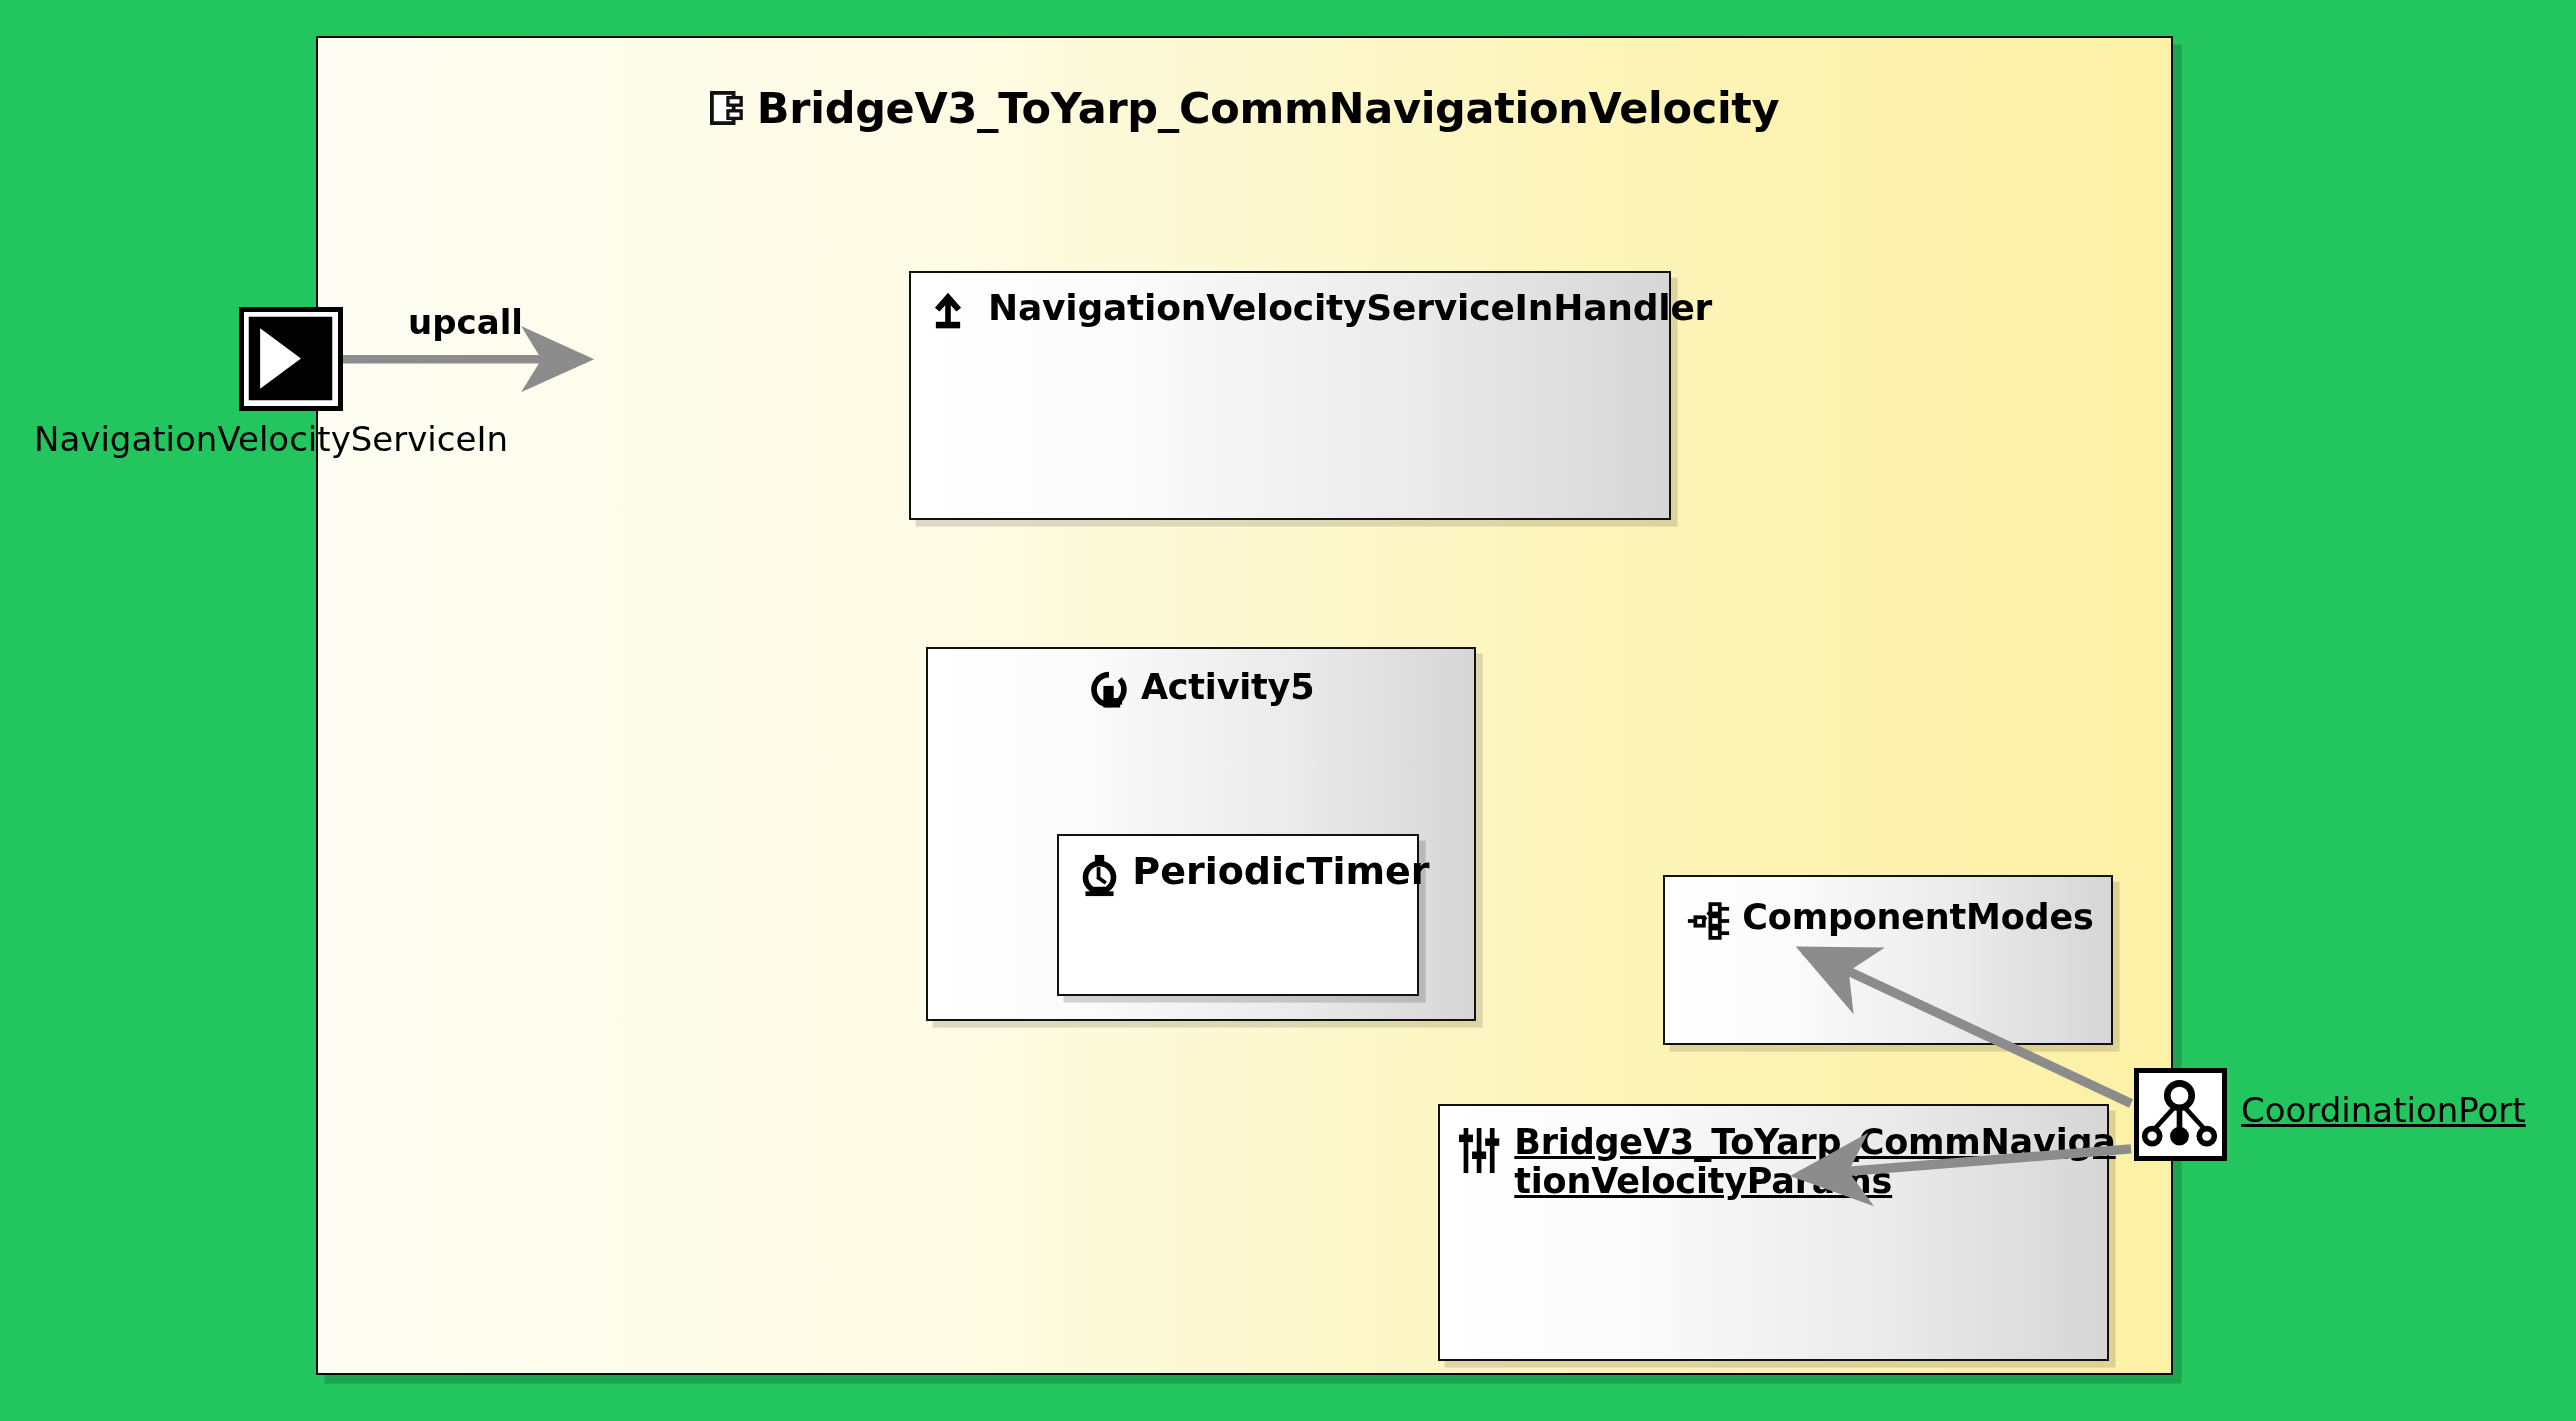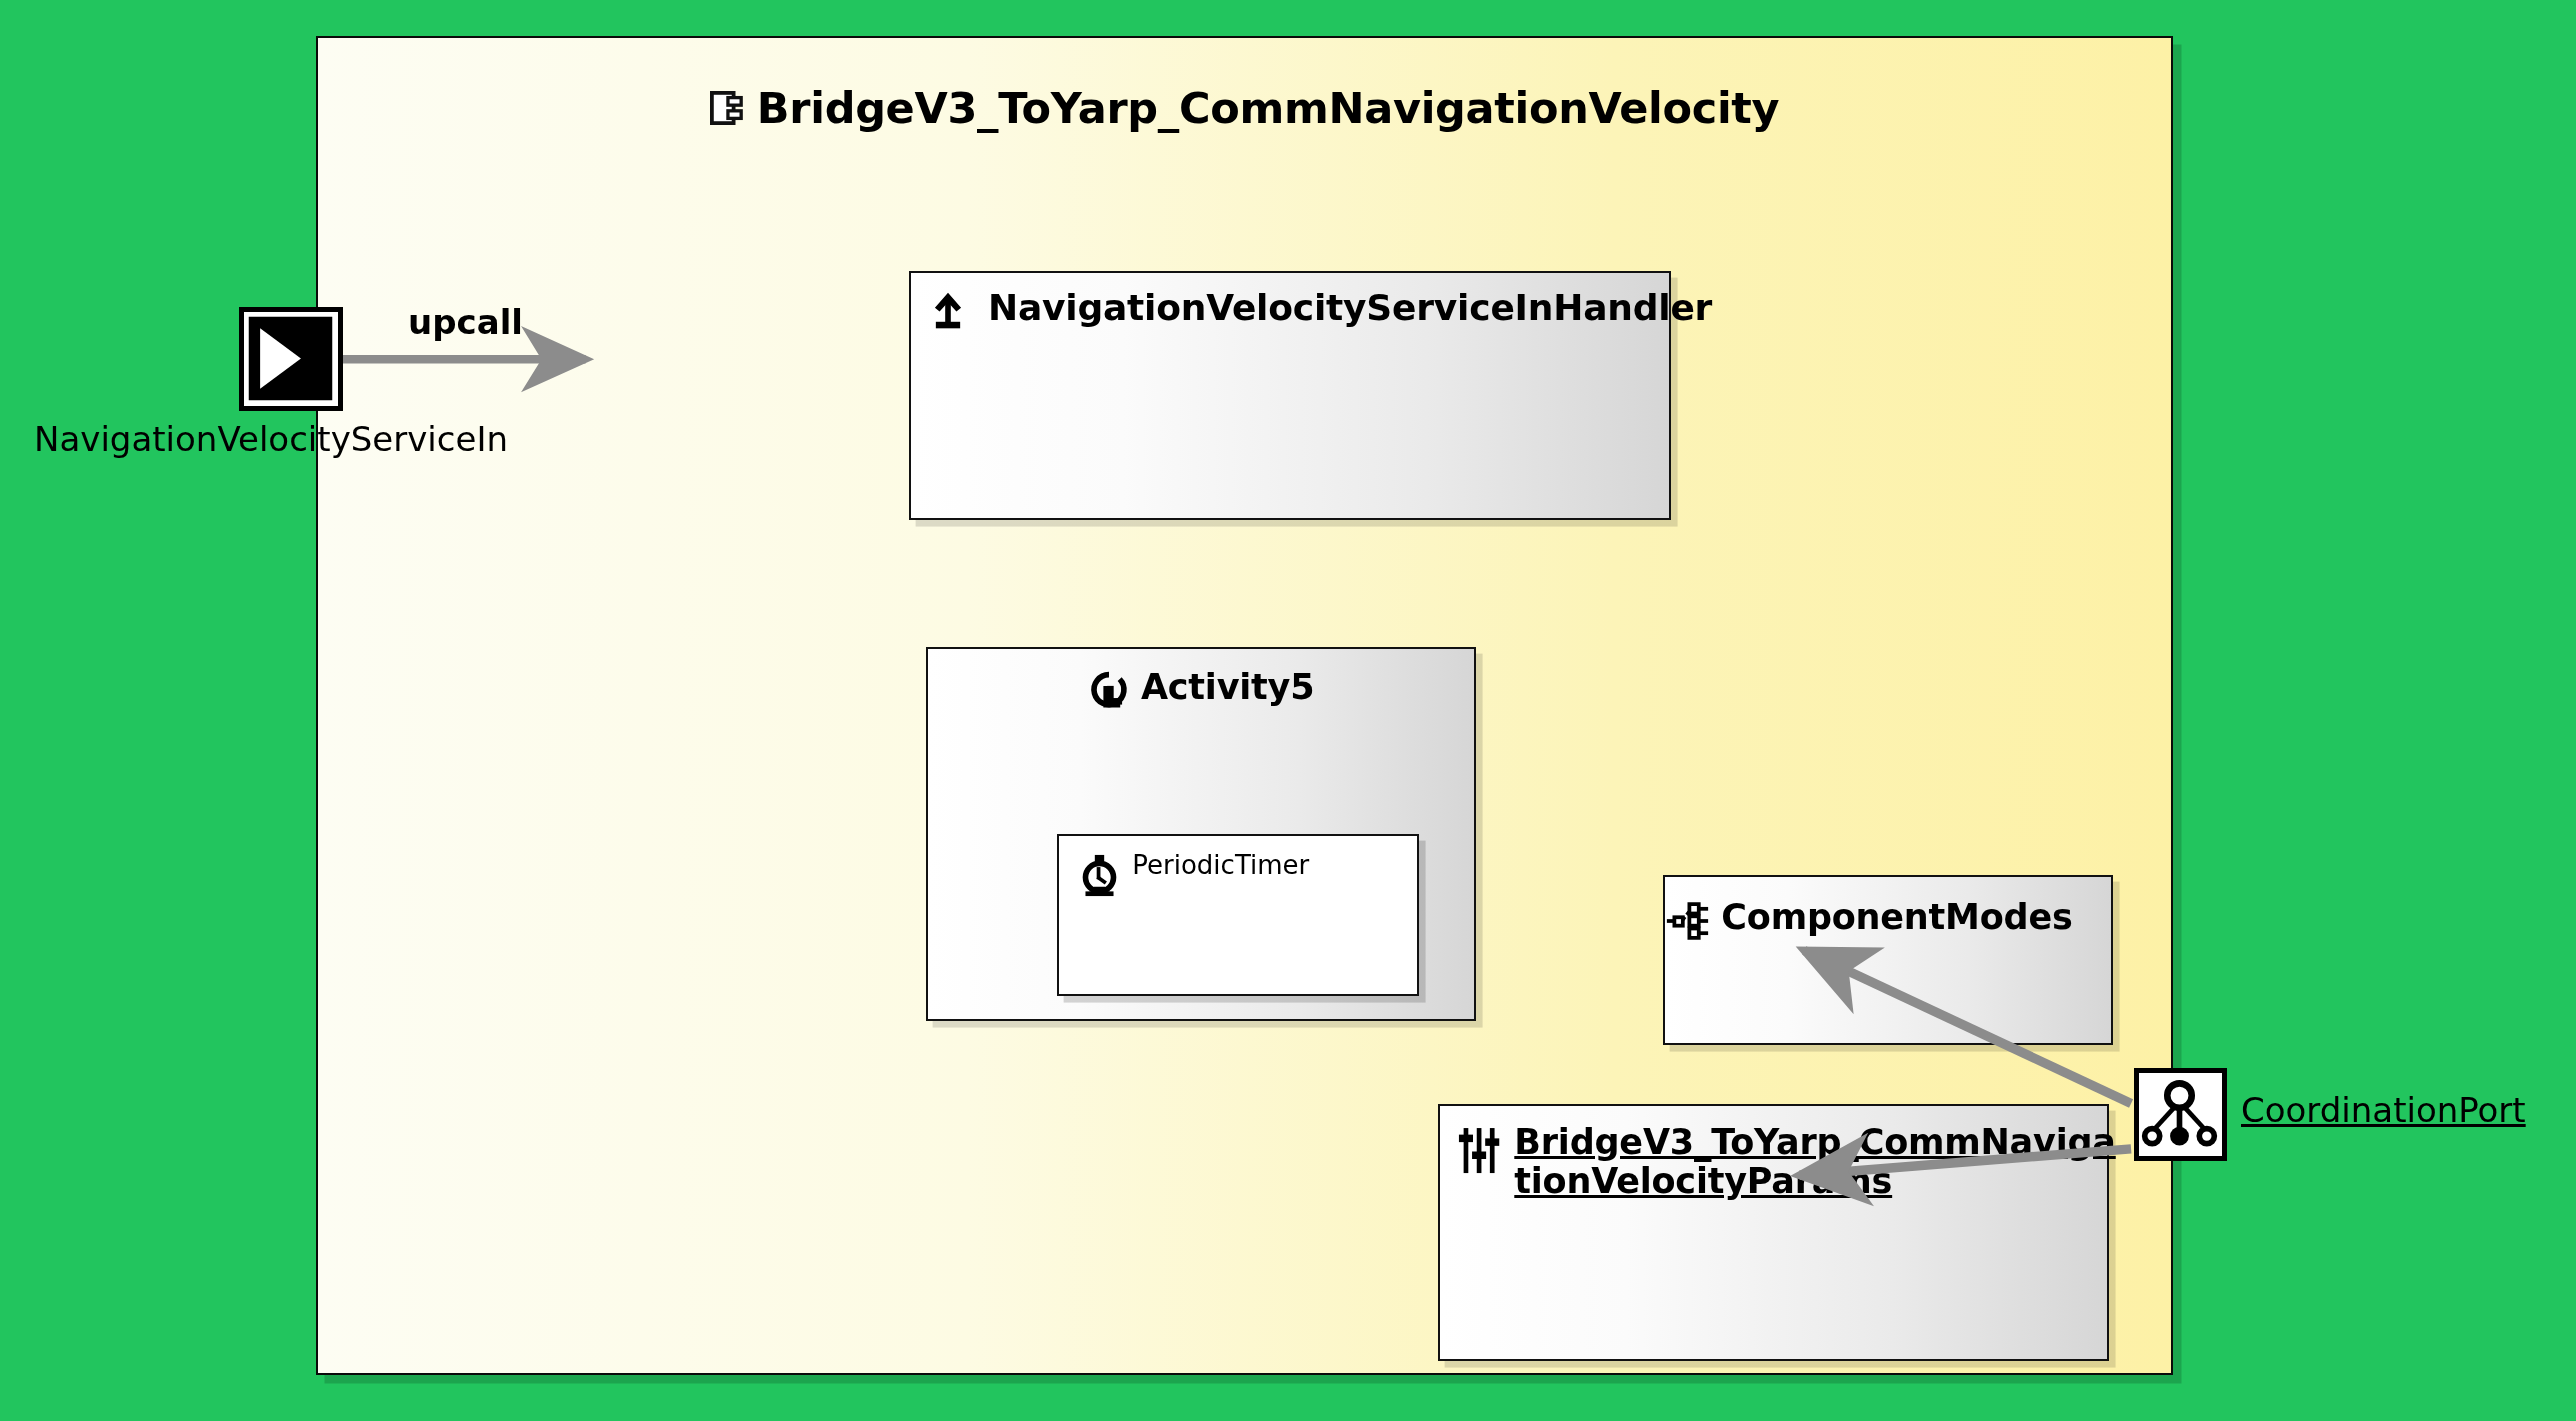--- a/index.html
+++ b/index.html
@@ -103,29 +103,29 @@
     border: 2.8px solid #111111;
     background: #ffffff;
     box-shadow: 6.6px 6.6px 0 0 rgba(0,0,0,0.16);
     display: flex;
     align-items: flex-start;
     padding-top: 15px;
     padding-left: 19px;
     gap: 11.3px;
   }
   #timer-box .timer-label {
-    font-size: 26px;
-    font-weight: normal;
+    font-size: 38px;
+    font-weight: bold;
     color: #000;
     line-height: 1.1;
   }
 
   
   #modes-box { left: 1345px; top: 837px; width: 450px; height: 170px; }
-  #modes-box .box-head { justify-content: flex-start; padding-top: 21px; }
+  #modes-box .box-head { justify-content: flex-start; padding-left: 21px; padding-top: 21px; }
 
   
   #params-box { left: 1120px; top: 1066px; width: 671px; height: 257px; }
   #params-box .box-head { justify-content: flex-start; padding-left: 18px; padding-top: 17px; text-decoration: underline; }
 
   
   .port {
     position: absolute;
     box-sizing: border-box;
     border: 5.7px solid #000000;

